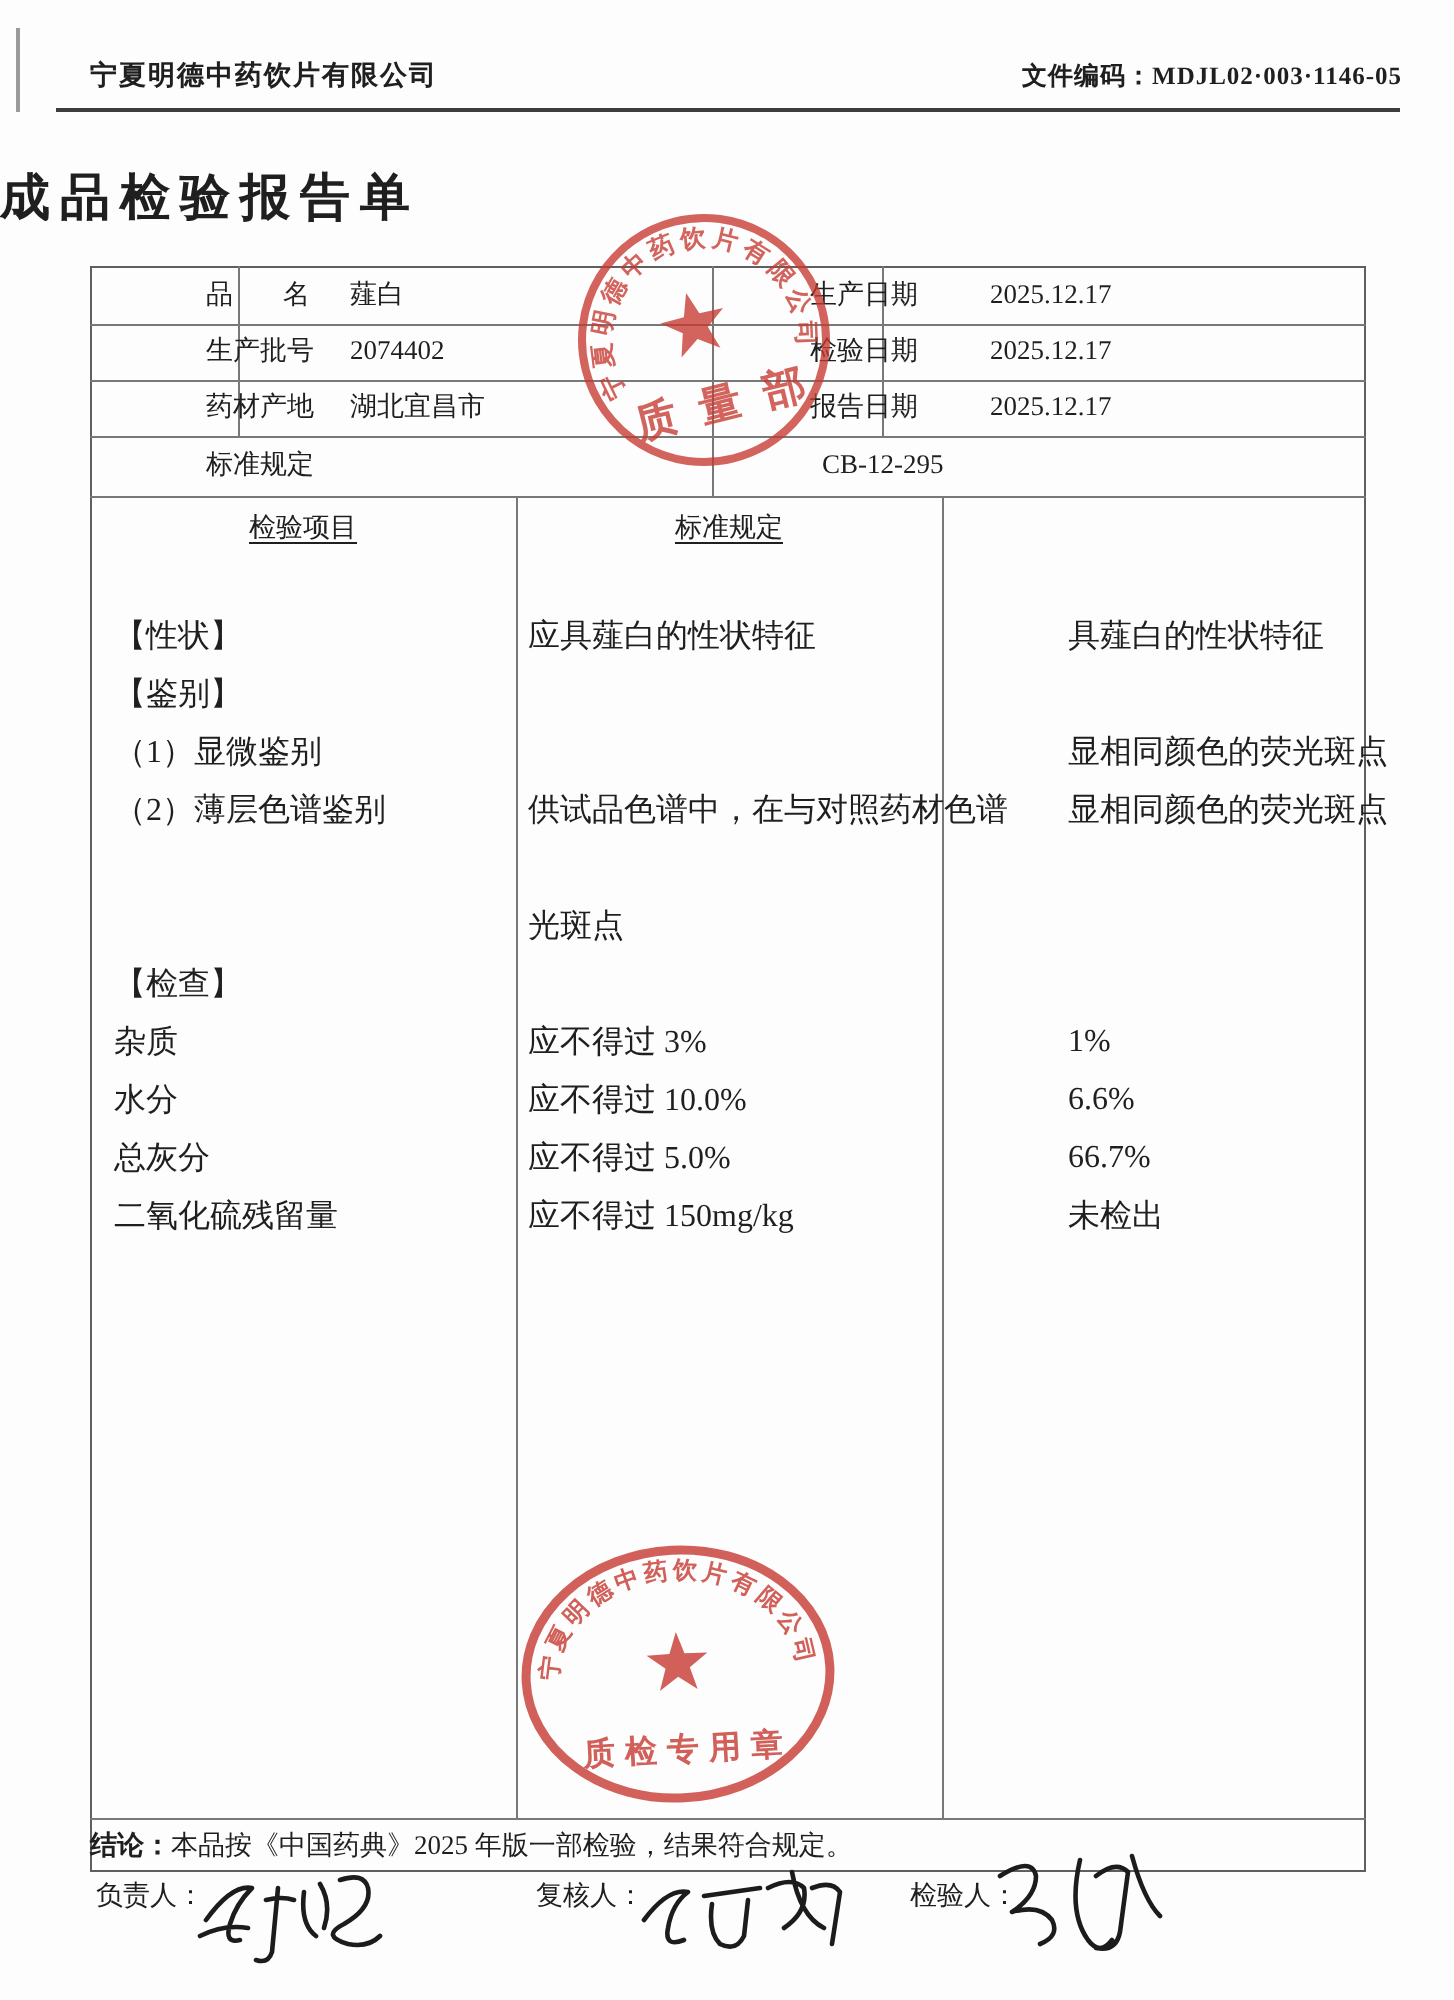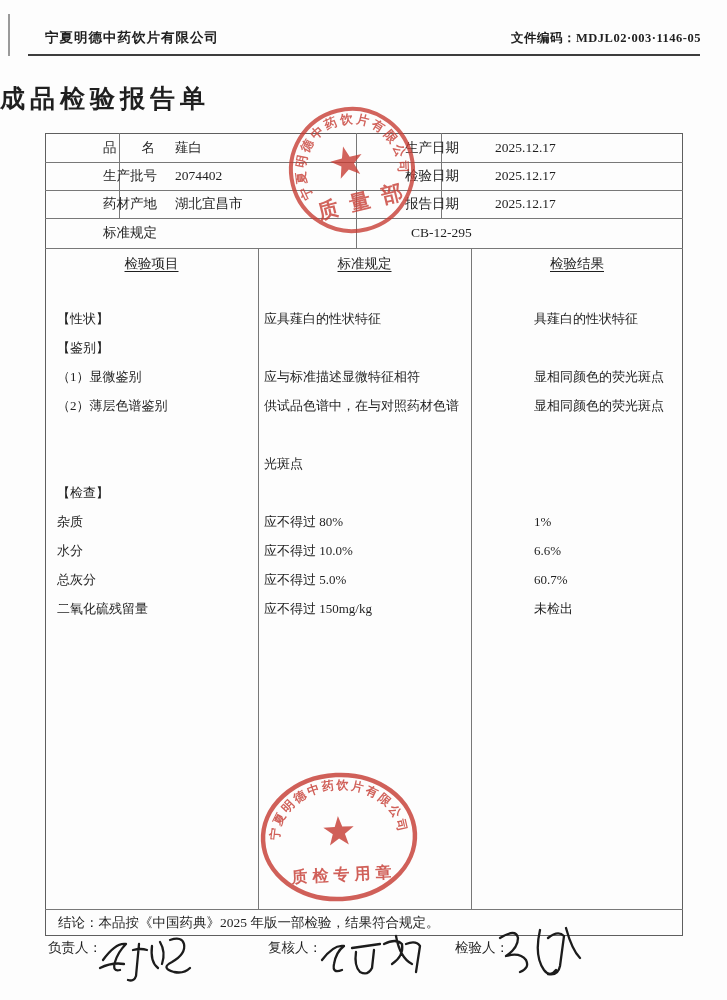--- a/index.html
+++ b/index.html
@@ -21,26 +21,26 @@
   .hl{height:1px;background:#787878;left:45px;width:638px;}
   .vl{width:1px;background:#787878;}
   
   .irow{left:45px;width:638px;font-size:13.5px;}
   .irow span{position:absolute;top:50%;transform:translateY(-52%);white-space:nowrap;}
   .jlabel{left:58px;width:52px;text-align:justify;text-align-last:justify;}
   
   .hcell{position:absolute;top:252px;height:24px;line-height:24px;text-align:center;font-size:13.5px;
          text-decoration:underline;text-underline-offset:3px;}
   
-  .brow{left:45px;width:652px;height:29px;font-size:13px;}
+  .brow{left:45px;width:652px;height:29px;font-size:16px;}
   .brow span{position:absolute;top:50%;transform:translateY(-52%);white-space:nowrap;}
   .c1{left:12px;} .c2{left:219px;} .c3{left:452px;margin-left:37px;}
   
   .concl{left:45px;top:909px;width:638px;height:27px;line-height:27px;font-size:13.5px;white-space:nowrap;}
-  .concl .lbl{font-weight:400;margin-left:13px;}
+  .concl .lbl{font-weight:700;}
   
   .siglabel{top:939px;font-size:13.5px;font-weight:400;}
   .stamps,.sigs{left:0;top:0;pointer-events:none;}
 </style>
 </head>
 <body>
 
 <div class="page">
 
   <div class="abs edge-mark"></div>
@@ -81,66 +81,64 @@
     <span style="left:360px">报告日期</span>
     <span style="left:450px">2025.12.17</span>
   </div>
   <div class="abs irow" style="top:218px;height:30px">
     <span style="left:58px">标准规定</span>
     <span style="left:366px">CB-12-295</span>
   </div>
 
   <span class="hcell" style="left:258px;width:213px">标准规定</span>
   <span class="hcell" style="left:45px;width:213px">检验项目</span>
-  <span class="hcell" style="left:471px;width:212px">检验结果</span>
 
   <div class="abs brow" style="top:304px">
     <span class="c1">【性状】</span>
     <span class="c2">应具薤白的性状特征</span>
     <span class="c3">具薤白的性状特征</span>
   </div>
   <div class="abs brow" style="top:333px">
     <span class="c1">【鉴别】</span>
     <span class="c2"></span>
     <span class="c3"></span>
   </div>
   <div class="abs brow" style="top:362px">
     <span class="c1">（1）显微鉴别</span>
-    <span class="c2">应与标准描述显微特征相符</span>
     <span class="c3">显相同颜色的荧光斑点</span>
   </div>
   <div class="abs brow" style="top:391px">
     <span class="c1">（2）薄层色谱鉴别</span>
     <span class="c2">供试品色谱中，在与对照药材色谱</span>
     <span class="c3">显相同颜色的荧光斑点</span>
   </div>
   <div class="abs brow" style="top:449px">
     <span class="c1"></span>
     <span class="c2">光斑点</span>
     <span class="c3"></span>
   </div>
   <div class="abs brow" style="top:478px">
     <span class="c1">【检查】</span>
     <span class="c2"></span>
     <span class="c3"></span>
   </div>
   <div class="abs brow" style="top:507px">
     <span class="c1">杂质</span>
-    <span class="c2">应不得过 80%</span>
+    <span class="c2">应不得过 3%</span>
     <span class="c3">1%</span>
   </div>
   <div class="abs brow" style="top:536px">
     <span class="c1">水分</span>
     <span class="c2">应不得过 10.0%</span>
     <span class="c3">6.6%</span>
   </div>
   <div class="abs brow" style="top:565px">
     <span class="c1">总灰分</span>
     <span class="c2">应不得过 5.0%</span>
-    <span class="c3">60.7%</span>
+    <span class="c3">66.7%</span>
   </div>
   <div class="abs brow" style="top:594px">
     <span class="c1">二氧化硫残留量</span>
     <span class="c2">应不得过 150mg/kg</span>
     <span class="c3">未检出</span>
   </div>
 
   <div class="abs concl">
     <span class="lbl">结论：</span><span>本品按《中国药典》2025 年版一部检验，结果符合规定。</span>
   </div>

